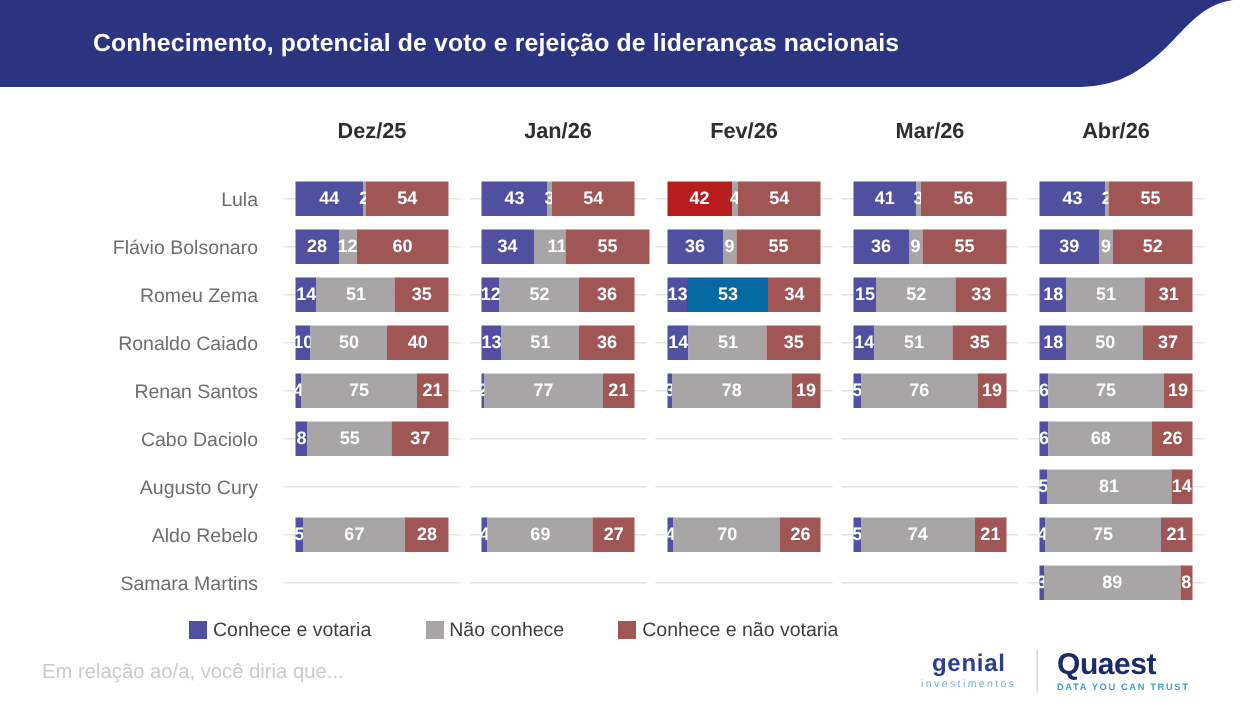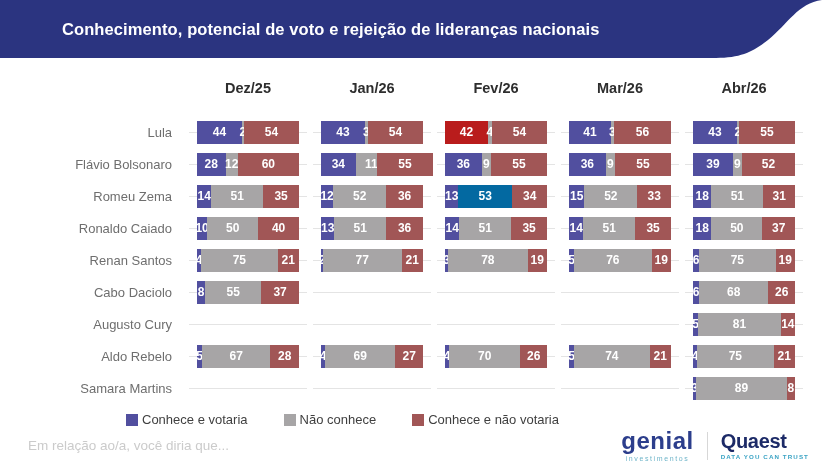--- a/index.html
+++ b/index.html
@@ -31,28 +31,28 @@
   .seg{
     display:flex;align-items:center;justify-content:center;
     font-size:12px;font-weight:bold;color:#ffffff;white-space:nowrap;overflow:visible;min-width:0;
   }
   
   .legend{display:flex;align-items:center;gap:36px;margin:8px 0 0 118px;}
   .legend-item{display:flex;align-items:center;gap:4px;font-size:13px;color:#3f3f3f;}
   .swatch{width:12px;height:12px;display:inline-block;}
   
   .footer{
-    position:absolute;left:0;right:0;bottom:10px;
+    position:absolute;left:0;right:16px;bottom:10px;
     display:flex;justify-content:space-between;align-items:center;
     padding:0 26px 0 28px;
   }
   .note{font-size:13.5px;color:#cbcbcb;}
   .logos{display:flex;align-items:center;gap:13px;}
   .logo-genial{display:flex;flex-direction:column;align-items:center;line-height:1;}
-  .logo-genial .g-name{font-size:24px;font-weight:600;color:#2c3e8c;letter-spacing:.5px;}
+  .logo-genial .g-name{font-size:16px;font-weight:600;color:#2c3e8c;letter-spacing:.5px;}
   .logo-genial .g-sub{font-size:7px;letter-spacing:1.6px;color:#6fb5c9;margin-top:2px;}
   .logo-sep{width:1px;height:28px;background:#d7d7d7;}
   .logo-quaest{display:flex;flex-direction:column;align-items:flex-start;line-height:1;}
   .logo-quaest .q-name{font-size:20px;font-weight:800;color:#1c2a67;letter-spacing:-.3px;}
   .logo-quaest .q-sub{font-size:6.2px;font-weight:bold;letter-spacing:1.1px;color:#3aa3c4;margin-top:3px;}
 </style>
 </head>
 <body>
 
 <div class="banner">

